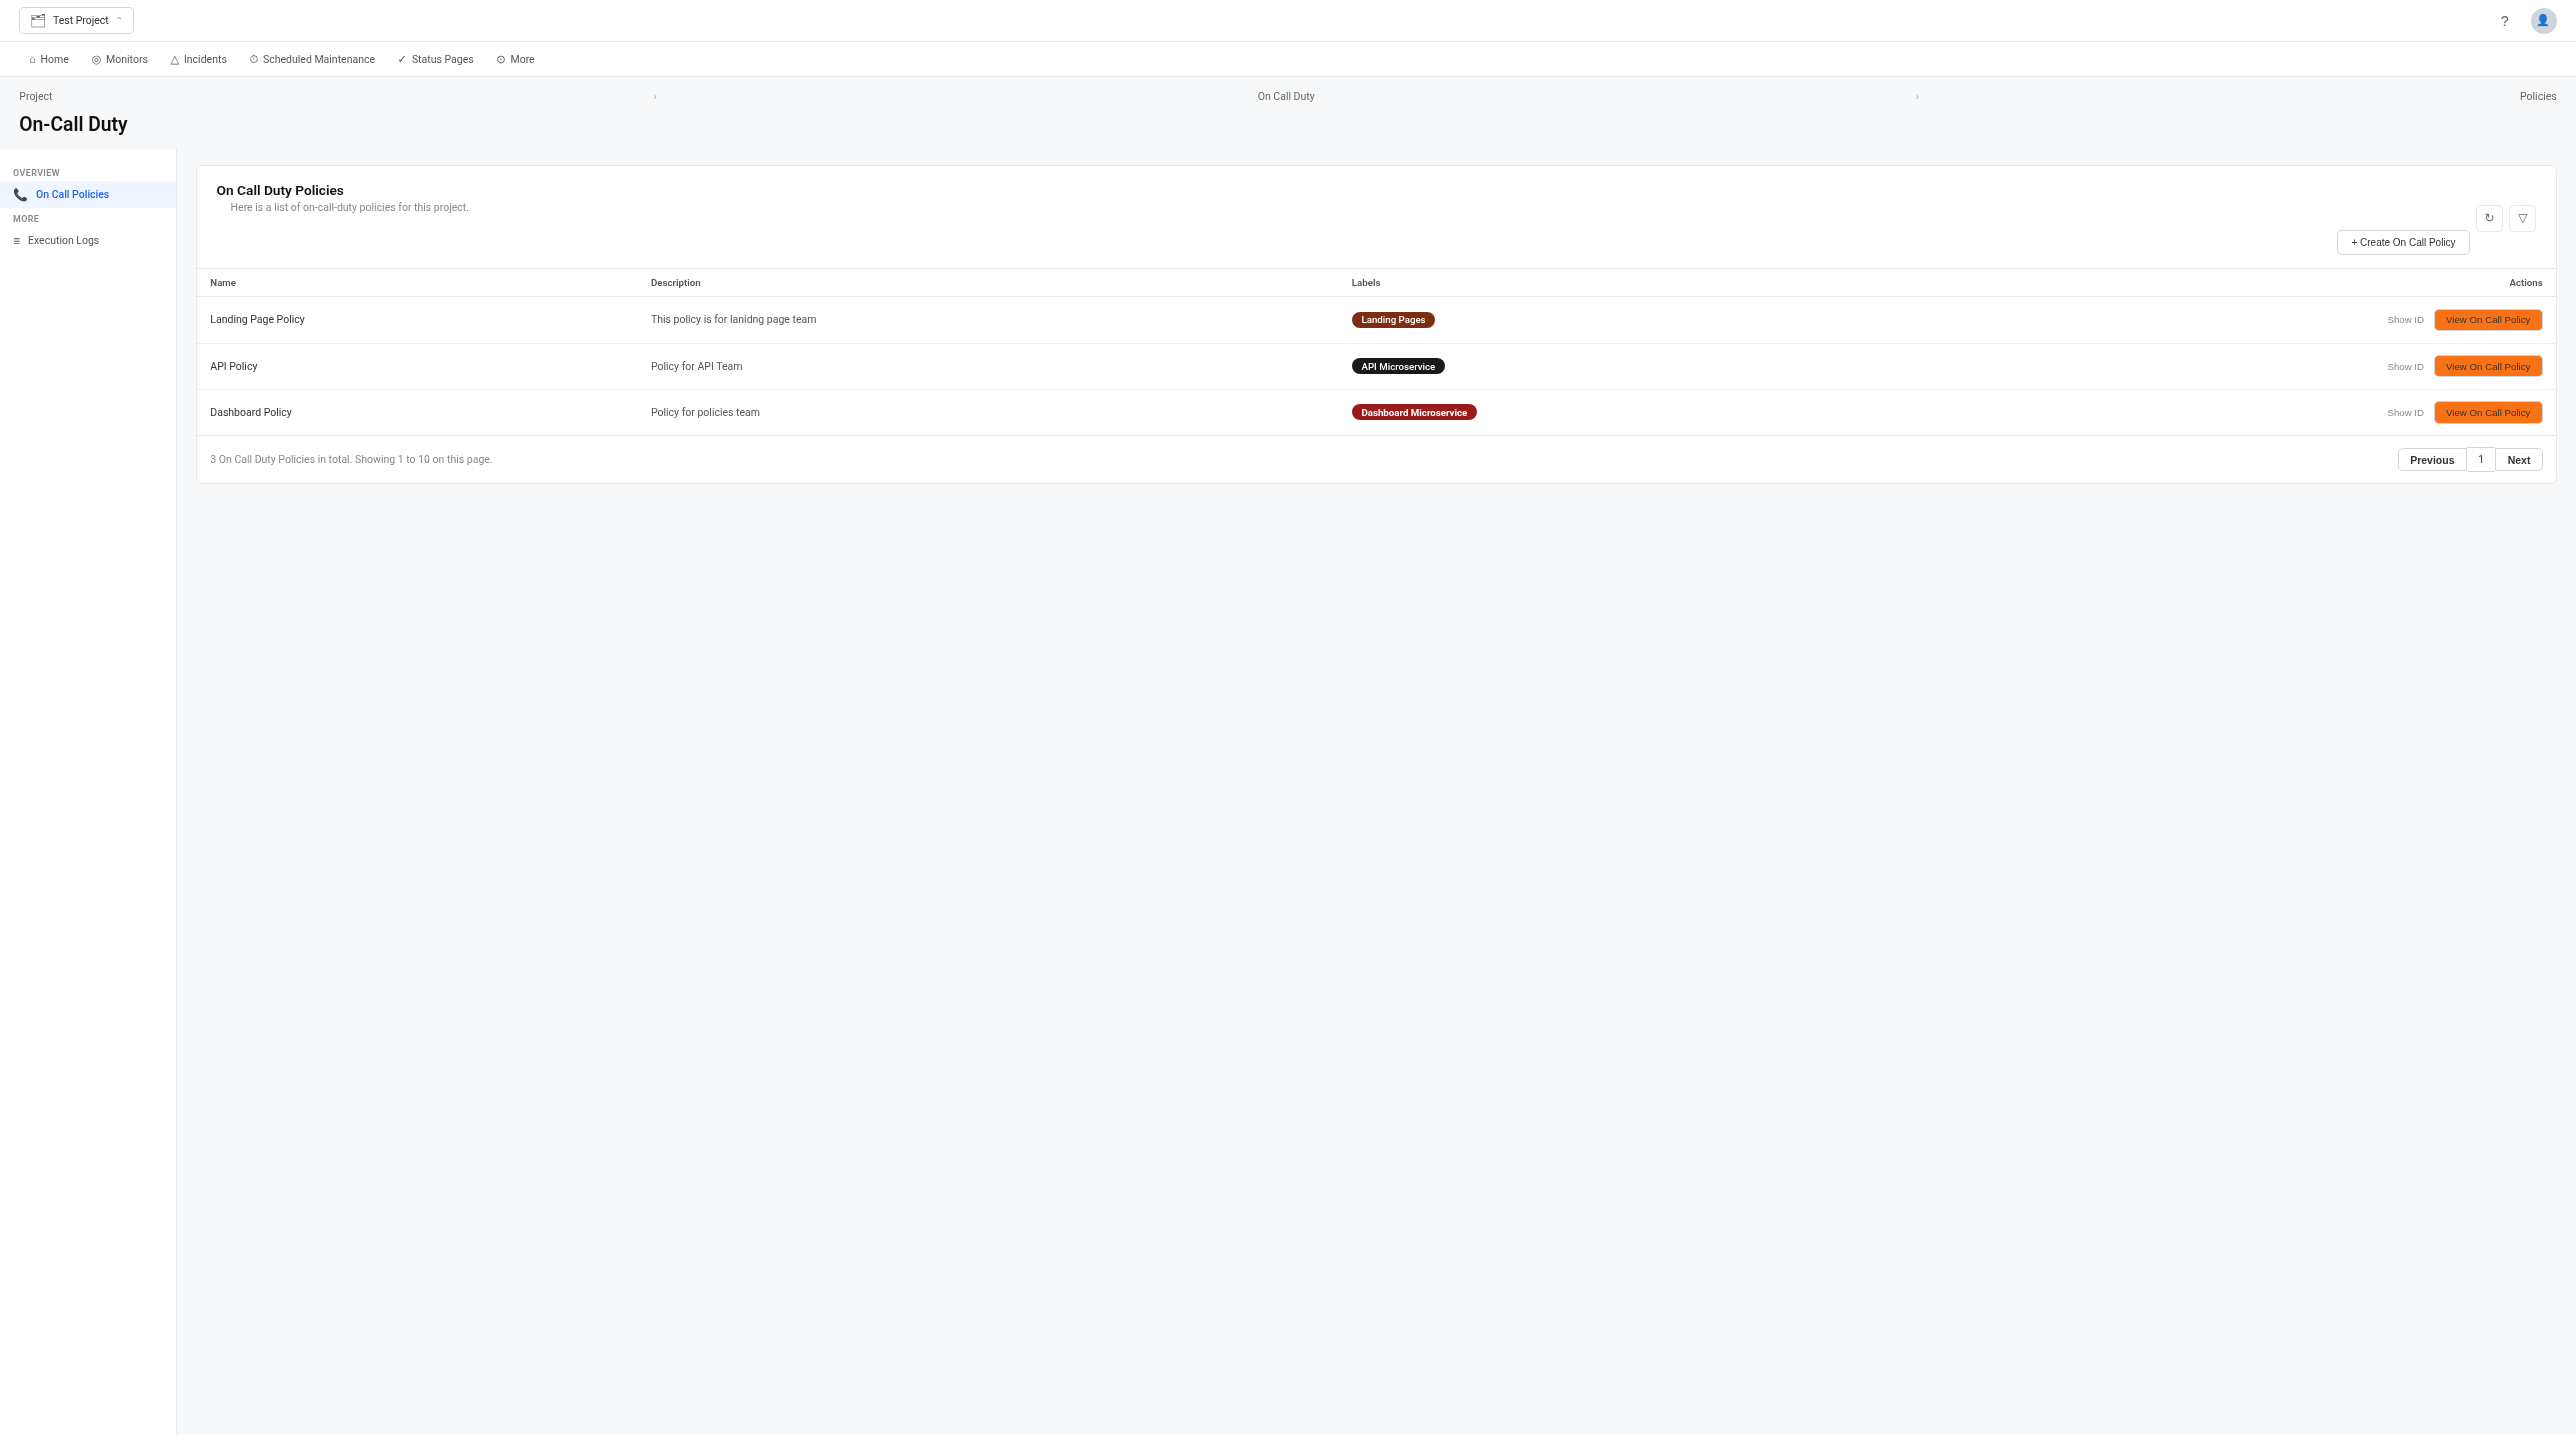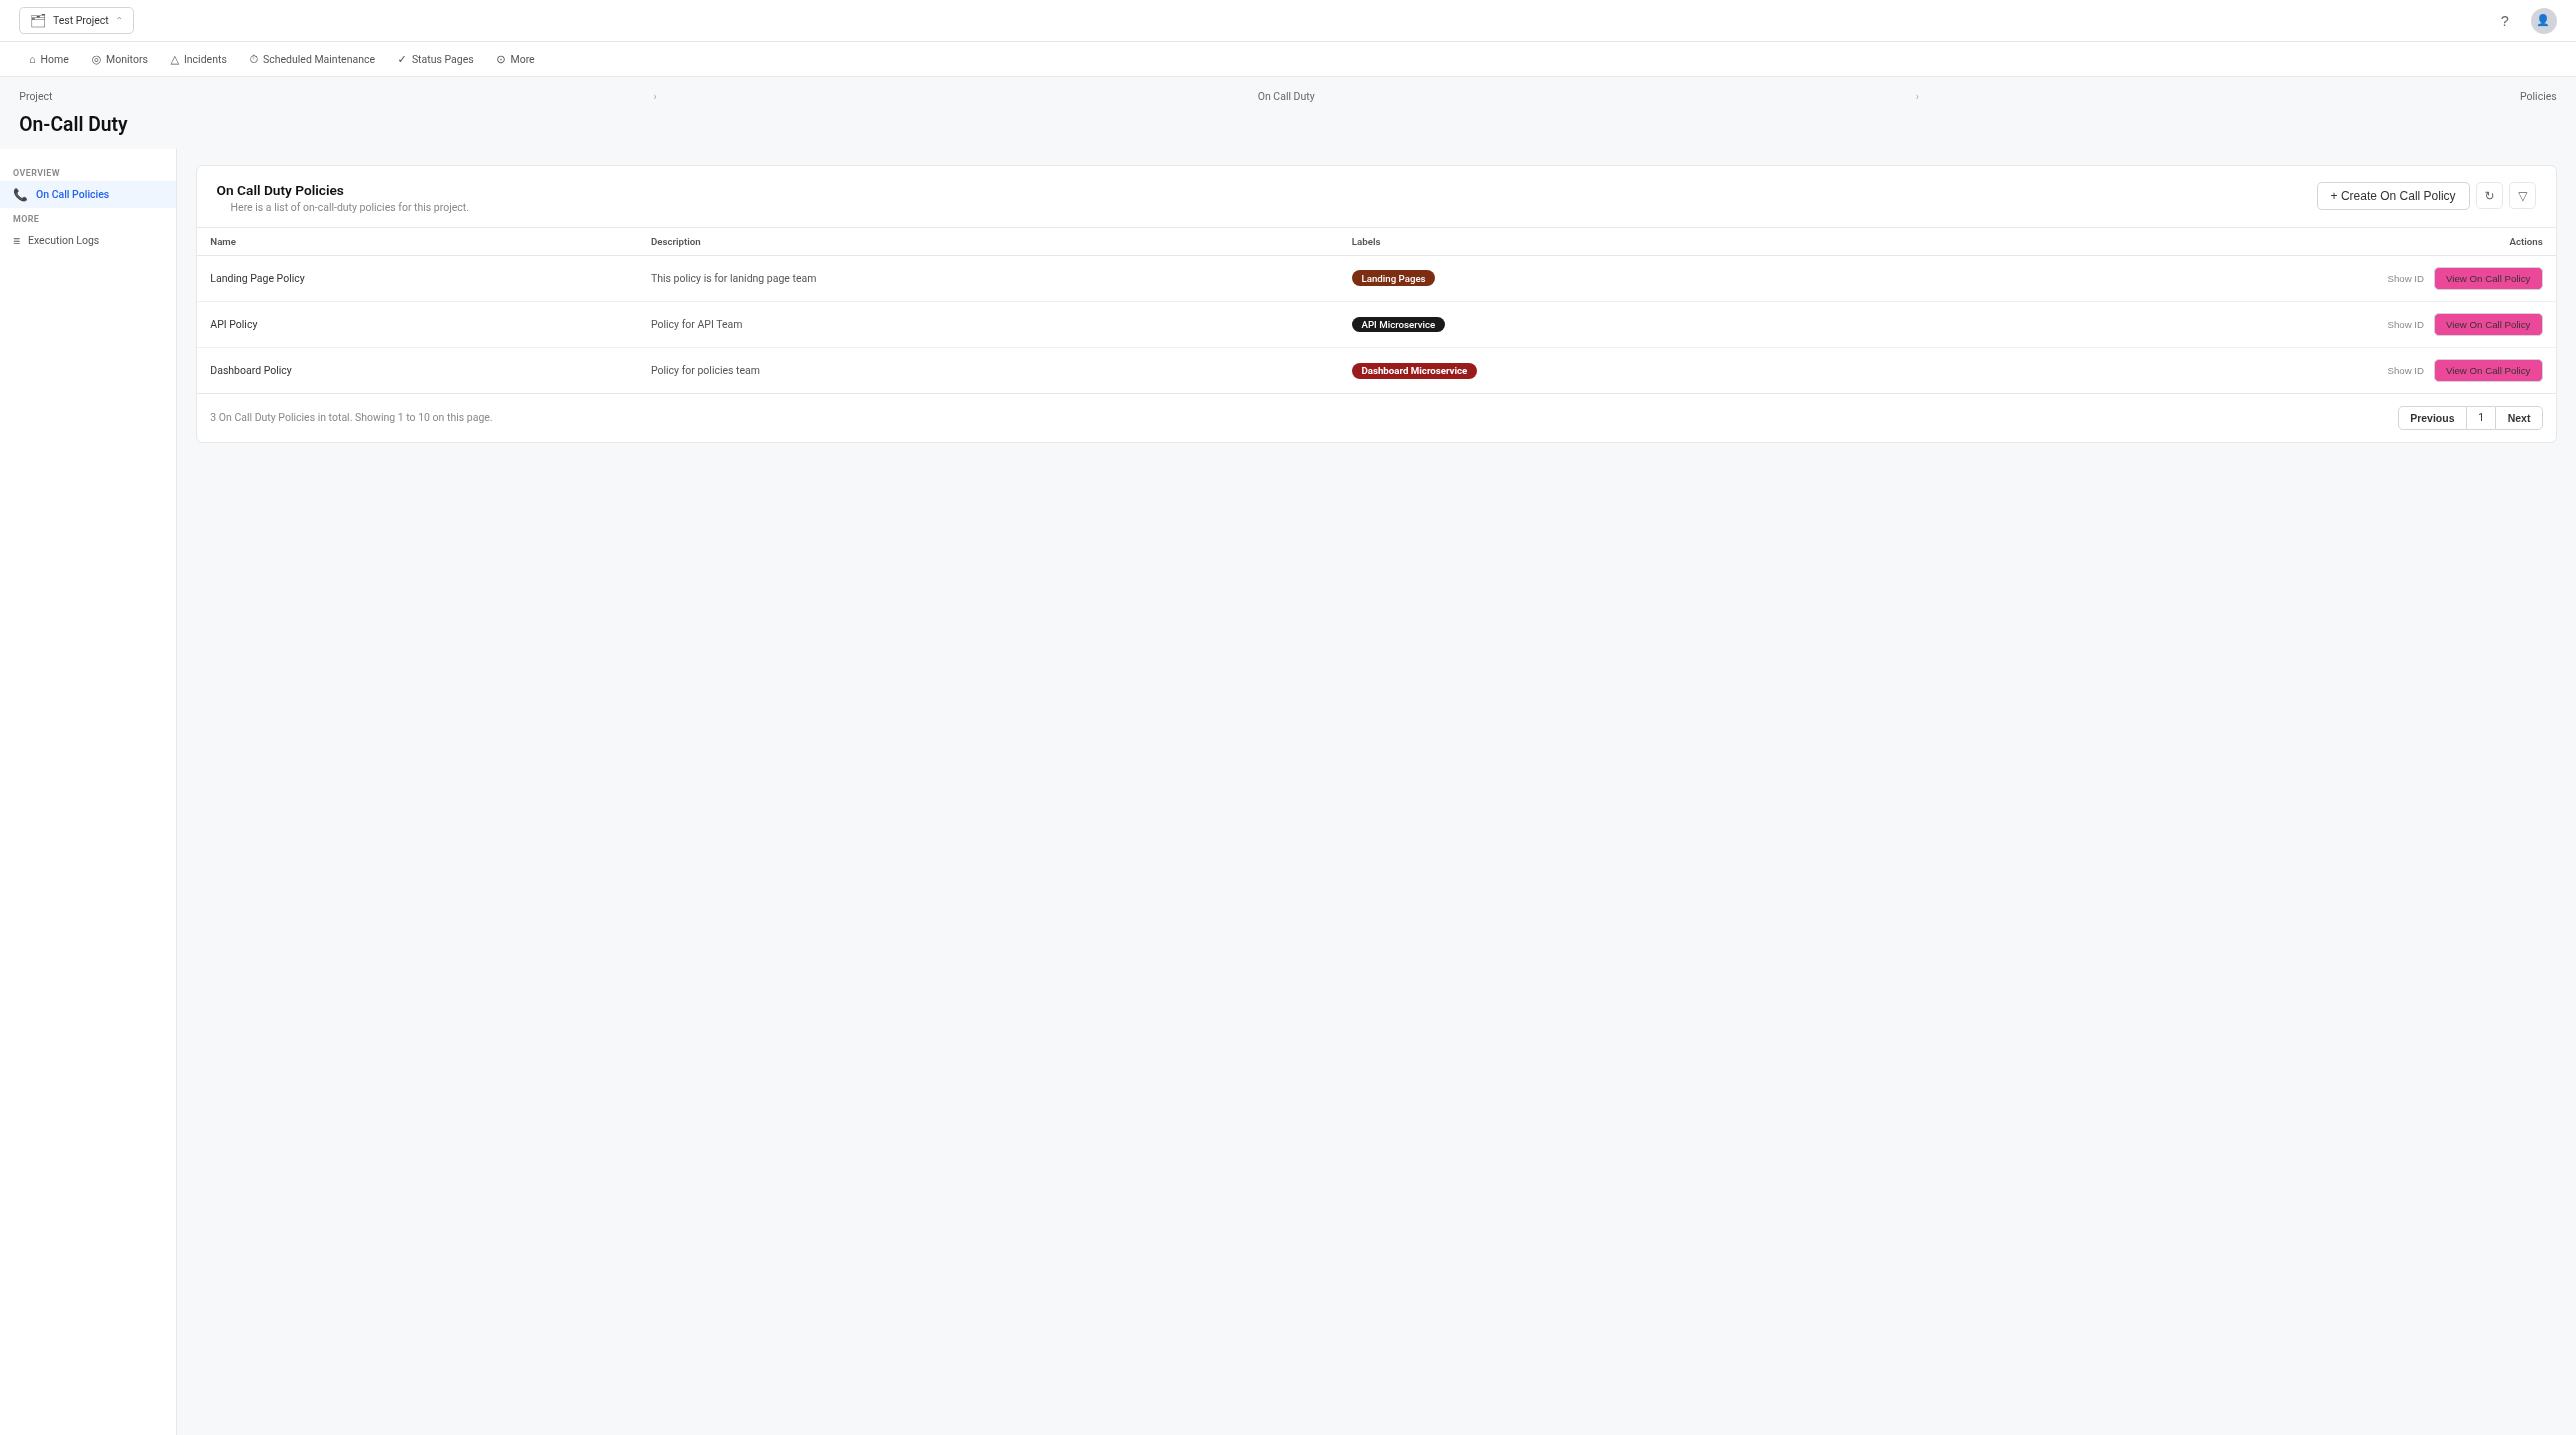--- a/index.html
+++ b/index.html
@@ -40,39 +40,39 @@
 
     
     .main { flex: 1; padding: 16px 19.3px; }
     .content-card { background: #fff; border: 0.8px solid #e5e7eb; border-radius: 6.4px; overflow: hidden; }
 
     
     .card-header { display: flex; align-items: flex-start; justify-content: space-between; padding: 16px 19.3px 13px; }
     .card-title { font-size: 13.7px; font-weight: 600; color: #111; margin-bottom: 3.2px; }
     .card-subtitle { font-size: 10.5px; color: #888; padding-left: 14px; }
     .card-actions { display: flex; align-items: center; gap: 6.4px; }
-    .btn-primary { display: flex; align-items: center; gap: 4.8px; background: #fff; border: 0.8px solid #d1d5db; border-radius: 4.8px; padding: 6.4px 13px; font-size: 12px; cursor: pointer; color: #333; white-space: nowrap; }
+    .btn-primary { display: flex; align-items: center; gap: 4.8px; background: #fff; border: 0.8px solid #d1d5db; border-radius: 4.8px; padding: 6.4px 13px; font-size: 10px; cursor: pointer; color: #333; white-space: nowrap; margin-top: 48px; }
     .icon-action { background: none; border: 0.8px solid #e5e7eb; border-radius: 4.8px; width: 27px; height: 27px; display: flex; align-items: center; justify-content: center; cursor: pointer; color: #666; font-size: 12px; }
 
     
     .table { width: 100%; border-collapse: collapse; }
     .table th { text-align: left; font-size: 9.7px; font-weight: 600; color: #555; padding: 8px 13px; border-top: 0.8px solid #e5e7eb; border-bottom: 0.8px solid #e5e7eb; background: #fff; }
     .table td { padding: 11.3px 13px; border-bottom: 0.8px solid #f0f0f0; font-size: 10.5px; color: #333; vertical-align: middle; }
     .table tr:last-child td { border-bottom: none; }
 
     
     .label-badge { display: inline-flex; align-items: center; padding: 2.4px 9.7px; border-radius: 16px; font-size: 9.7px; font-weight: 500; white-space: nowrap; }
     .label-dark-red { background: #7c2d12; color: #fff; }
     .label-black { background: #1a1a1a; color: #fff; }
     .label-red { background: #991b1b; color: #fff; font-weight: bold; }
 
     
     .actions-cell { display: flex; align-items: center; justify-content: flex-end; gap: 9.7px; }
     .show-id-btn { background: none; border: none; cursor: pointer; font-size: 9.7px; color: #888; }
-    .view-btn { border: 0.8px solid #d1d5db; background: #ec4899; border-radius: 4.8px; padding: 4.8px 11.3px; font-size: 9.7px; cursor: pointer; color: #333; white-space: nowrap; }
+    .view-btn { border: 0.8px solid #d1d5db; background: #f97316; border-radius: 4.8px; padding: 4.8px 11.3px; font-size: 9.7px; cursor: pointer; color: #333; white-space: nowrap; }
 
     
     .pagination-row { display: flex; align-items: center; justify-content: space-between; padding: 11.3px 13px; border-top: 0.8px solid #e5e7eb; }
     .pagination-info { font-size: 10.5px; color: #888; }
     .pagination-controls { display: flex; align-items: center; gap: 0; }
     .page-btn { border: 0.8px solid #d1d5db; background: #fff; padding: 4.8px 11.3px; font-size: 10.5px; cursor: pointer; color: #333; font-weight: bold; }
     .page-btn:first-child { border-radius: 4.8px 0 0 4.8px; }
     .page-btn:last-child { border-radius: 0 4.8px 4.8px 0; }
     .page-num { border: 0.8px solid #d1d5db; border-left: none; border-right: none; background: #fff; padding: 4.8px 11.3px; font-size: 10.5px; color: #333; }
   </style>

